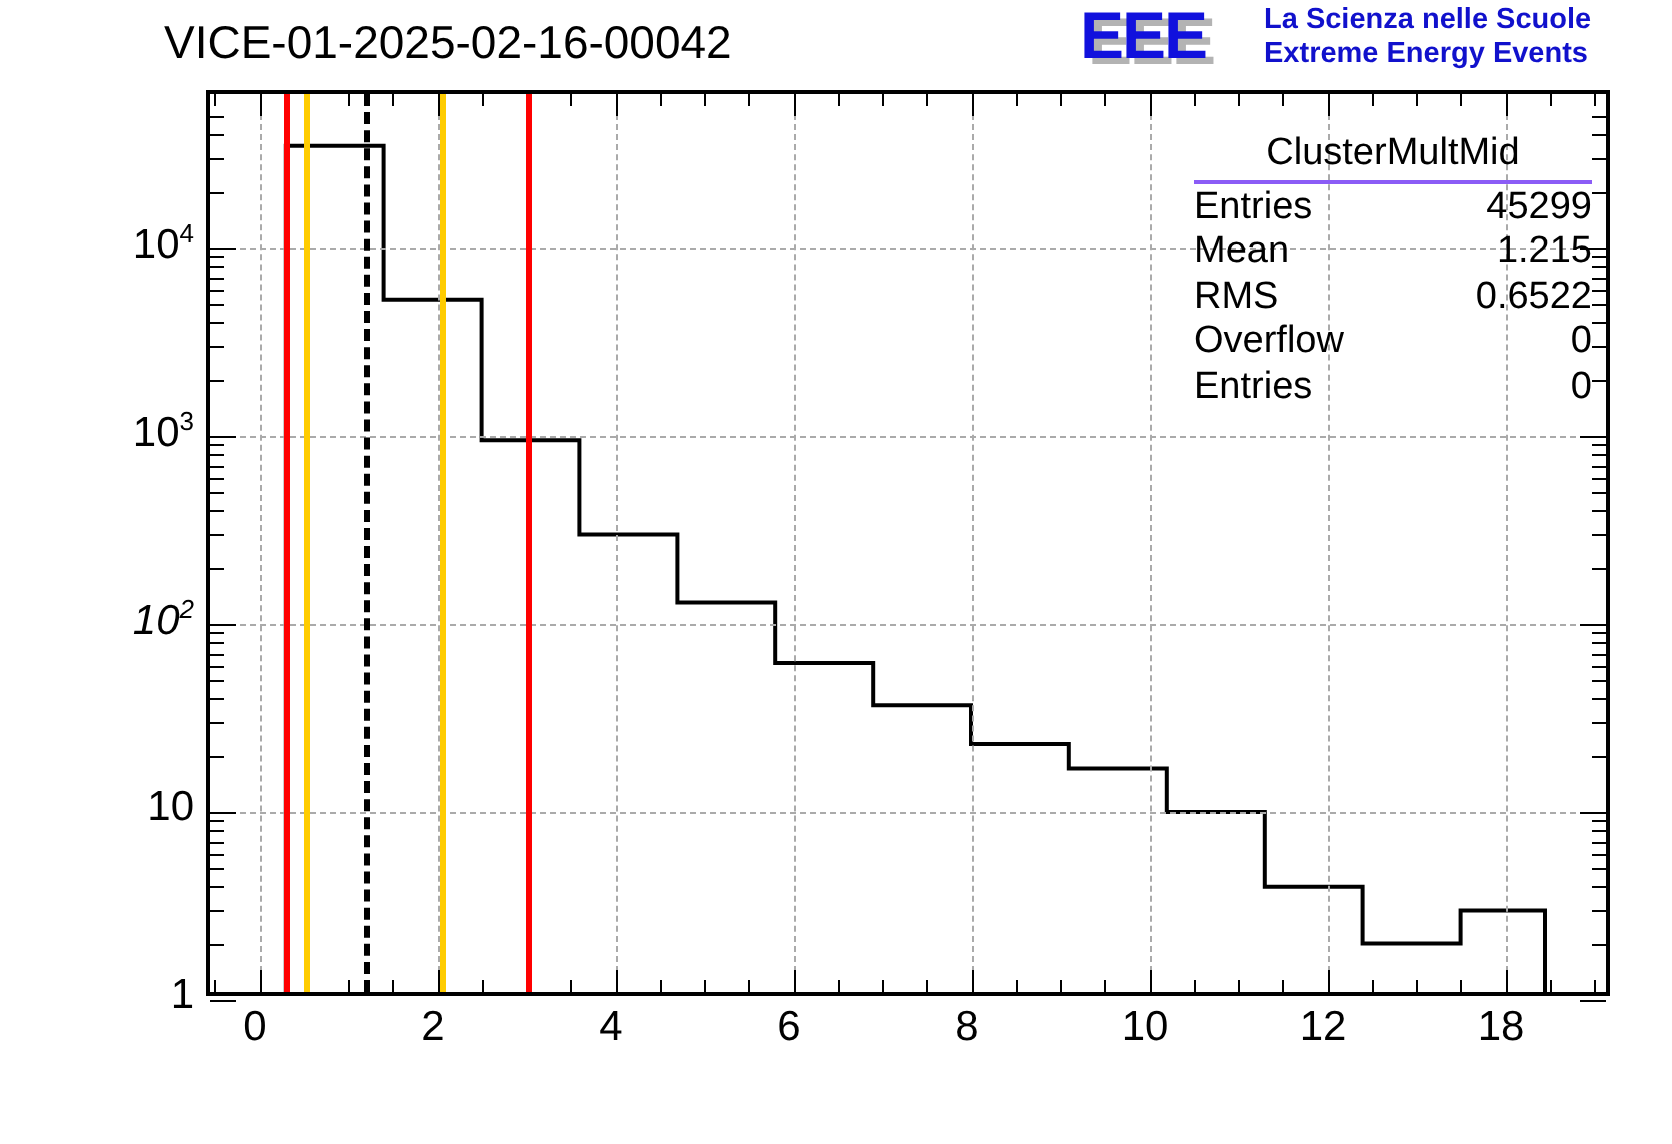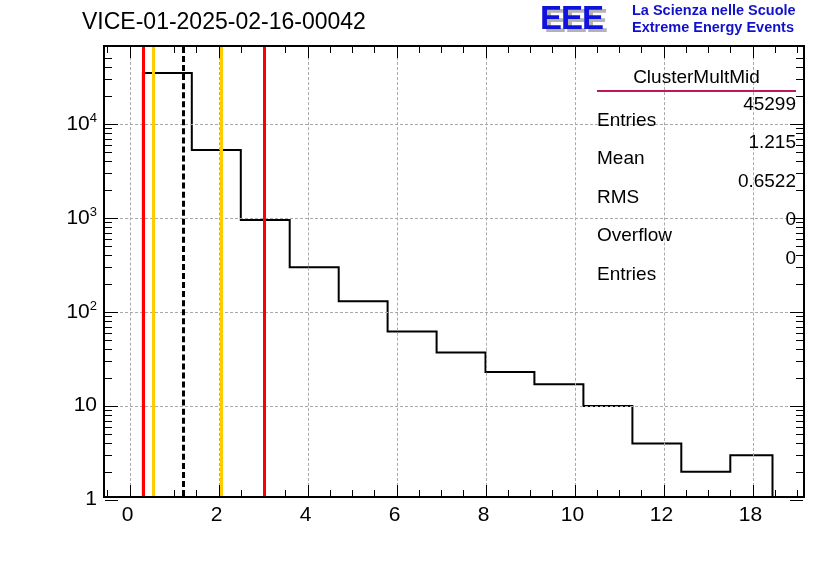--- a/index.html
+++ b/index.html
@@ -53,23 +53,23 @@
   #xaxis-title{position:absolute;right:26px;top:530px;font-size:24px;color:#000;white-space:nowrap;}
 
   
   .vline{position:absolute;top:0;height:100%;width:2px;}
 
   
   #stats{
     position:absolute;left:597px;top:66px;width:199px;
     font-size:19px;color:#000;line-height:22.5px;
   }
-  #stats-title{text-align:center;border-bottom:2px solid #be185d;padding-bottom:1px;margin-bottom:1px;}
+  #stats-title{text-align:center;border-bottom:2px solid #8b5cf6;padding-bottom:1px;margin-bottom:1px;}
   .stat-row{display:flex;justify-content:space-between;}
-  .stat-key{text-align:left;margin-top:16px;}
+  .stat-key{text-align:left;}
   .stat-val{text-align:right;}
 
   svg{display:block;}
 </style>
 </head>
 <body>
 
 <div id="root">
 
   <div id="plot-title">VICE-01-2025-02-16-00042</div>
@@ -260,21 +260,21 @@
       <div class="xlab" style="left: 305.5px; top: 502px;">4</div>
       <div class="xlab" style="left: 394.5px; top: 502px;">6</div>
       <div class="xlab" style="left: 483.5px; top: 502px;">8</div>
       <div class="xlab" style="left: 572.5px; top: 502px;">10</div>
       <div class="xlab" style="left: 661.5px; top: 502px;">12</div>
       <div class="xlab" style="left: 750.5px; top: 502px;">18</div>
     </div>
   <div id="ylabels">
       <div class="ylab" style="right: 739px; top: 498px;">1</div>
       <div class="ylab" style="right: 739px; top: 404px;">10</div>
-      <div class="ylab" style="right: 739px; top: 310px;"><span>10</span><sup>2</sup></div>
+      <div class="ylab" style="right: 739px; top: 310px; font-style: italic;"><span>10</span><sup>2</sup></div>
       <div class="ylab" style="right: 739px; top: 216px;"><span>10</span><sup>3</sup></div>
       <div class="ylab" style="right: 739px; top: 122px;"><span>10</span><sup>4</sup></div>
     </div>
 
 
   <div id="stats">
     <div id="stats-title">ClusterMultMid</div>
     <div id="stats-rows">
         <div class="stat-row">
           <span class="stat-key">Entries</span>

